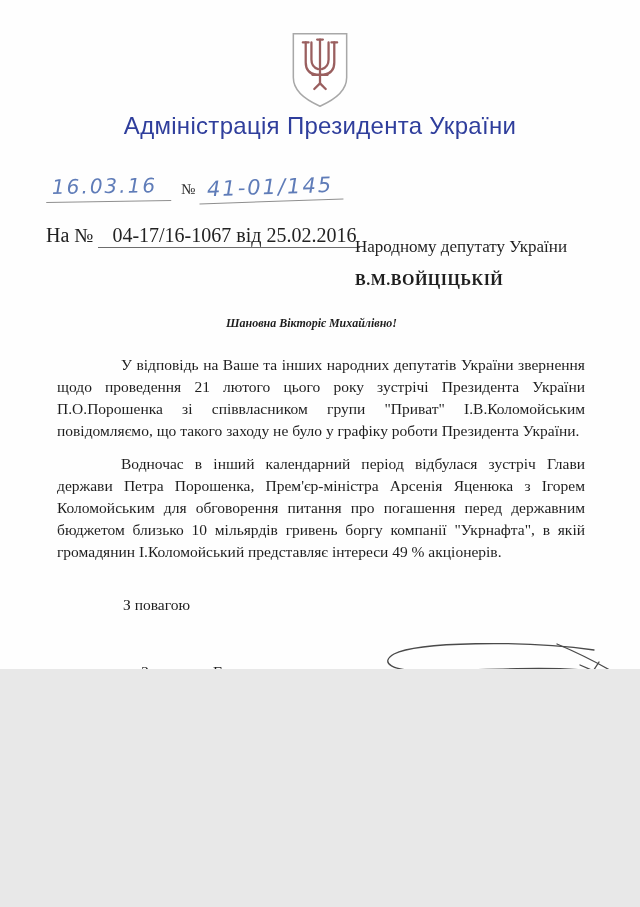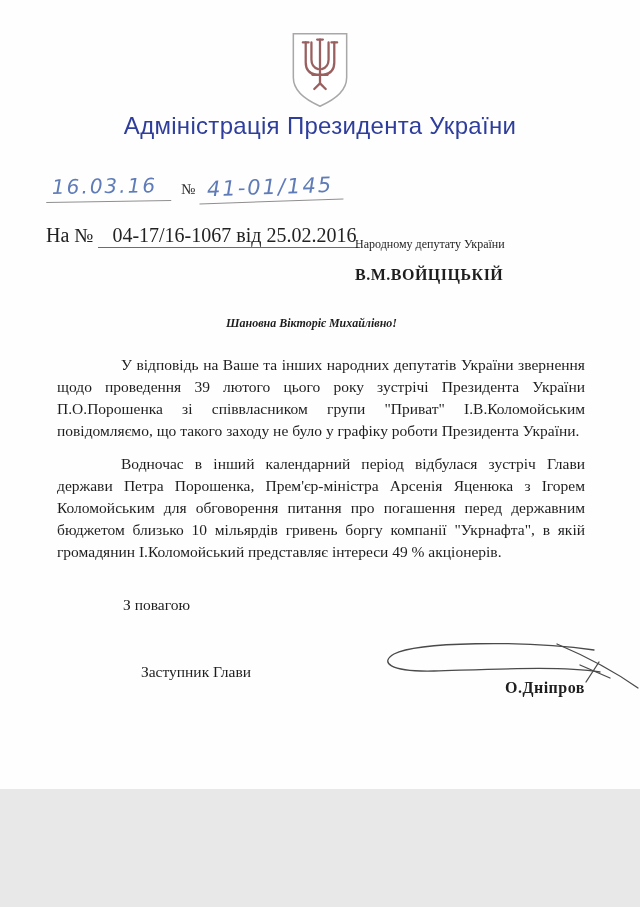--- a/index.html
+++ b/index.html
@@ -1,18 +1,18 @@
 <!DOCTYPE html>
 <html><head>
 <meta charset="utf-8">
 <style>
   html,body { margin:0; padding:0; background:#e8e8e8; }
   .page {
     position:relative;
-    width:640px; height:789px;
+    width:640px; height:669px;
     margin:0 auto;
     background:#fefefe;
     font-family:"Liberation Serif", serif;
     color:#1e1e1e;
     overflow:hidden;
   }
   
   .emblem-wrap {
     position:absolute; top:30px; left:50%; transform:translateX(-50%);
     width:66px; height:80px;
@@ -57,21 +57,21 @@
     font-size:20px; color:#222;
   }
   .reply-value {
     border-bottom:1px solid #6d6d6d;
     padding:0 4px 1px 14px;
   }
   
   .addressee {
     position:absolute; top:237px; left:355px;
   }
-  .addressee-line1 { font-size:12px; }
+  .addressee-line1 { font-size:17px; }
   .addressee-name {
     margin-top:14px;
     font-size:16px; font-weight:bold; letter-spacing:0.5px;
   }
   
   .salutation {
     position:absolute; top:316px; left:226px;
     font-size:12px; font-weight:bold; font-style:italic;
   }
   .body-text {
@@ -141,21 +141,21 @@
   </div>
 
   <div class="addressee">
     <div class="addressee-line1">Народному депутату України</div>
     <div class="addressee-name">В.М.ВОЙЦІЦЬКІЙ</div>
   </div>
 
   <div class="salutation">Шановна Вікторіє Михайлівно!</div>
 
   <div class="body-text">
-    <p>У відповідь на Ваше та інших народних депутатів України звернення щодо проведення 39 лютого цього року зустрічі Президента України П.О.Порошенка зі співвласником групи "Приват" І.В.Коломойським повідомляємо, що такого заходу не було у графіку роботи Президента України.</p>
+    <p>У відповідь на Ваше та інших народних депутатів України звернення щодо проведення 21 лютого цього року зустрічі Президента України П.О.Порошенка зі співвласником групи "Приват" І.В.Коломойським повідомляємо, що такого заходу не було у графіку роботи Президента України.</p>
     <p>Водночас в інший календарний період відбулася зустріч Глави держави Петра Порошенка, Прем'єр-міністра Арсенія Яценюка з Ігорем Коломойським для обговорення питання про погашення перед державним бюджетом близько 10 мільярдів гривень боргу компанії "Укрнафта", в якій громадянин І.Коломойський представляє інтереси 49 % акціонерів.</p>
   </div>
 
   <div class="closing">З повагою</div>
 
   <div class="sig-left">
     <div>Заступник Глави</div>
   </div>
 
   <svg class="sig-scribble" viewBox="0 0 268 64" aria-hidden="true">

